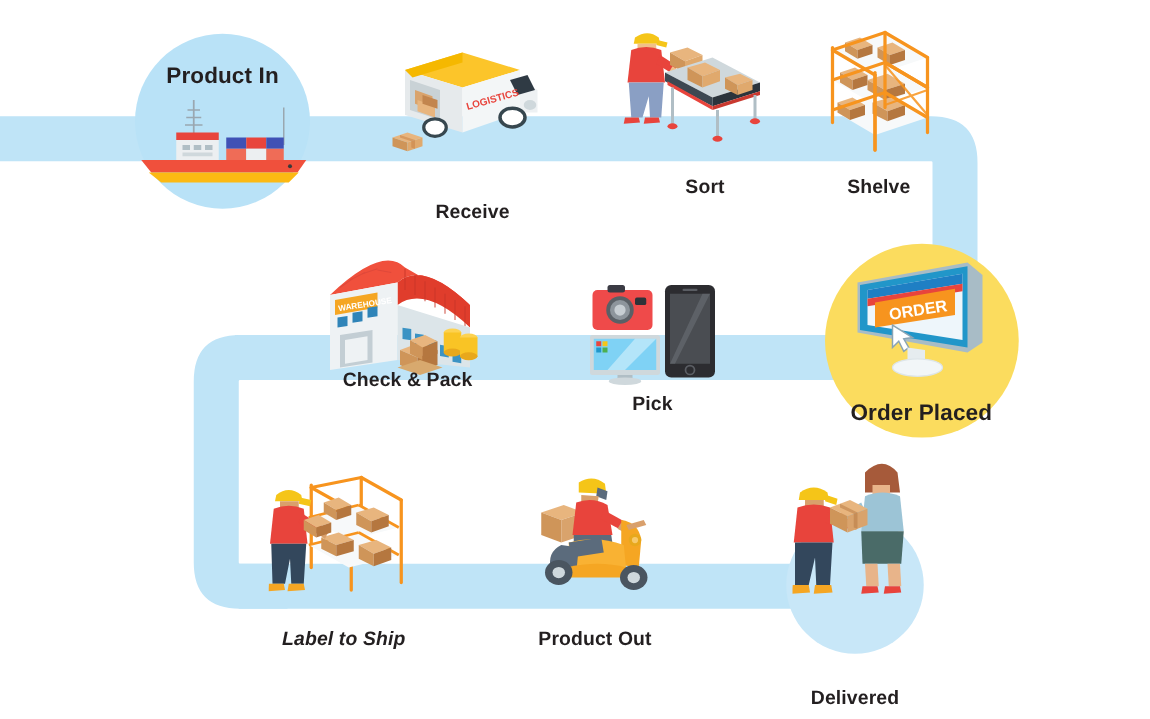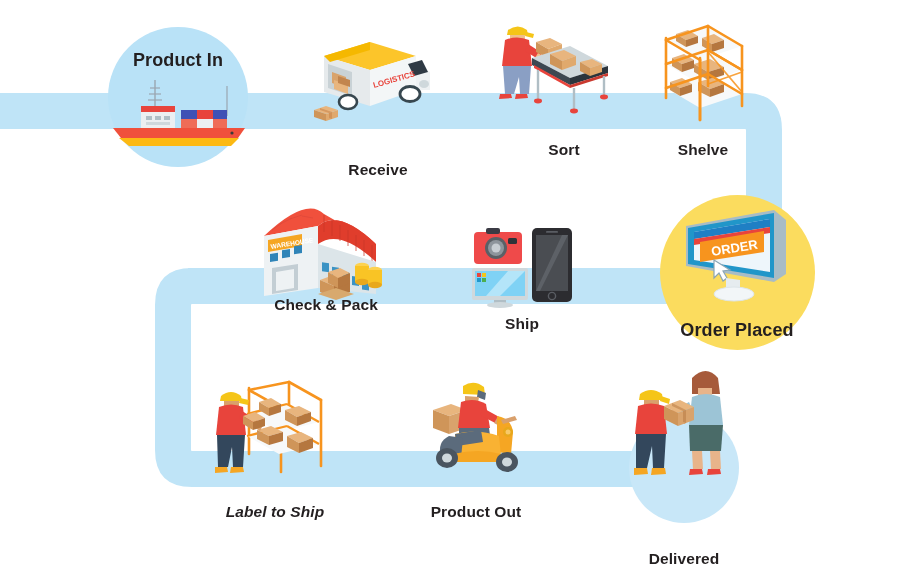--- a/index.html
+++ b/index.html
@@ -468,19 +468,19 @@
       <path d="M 44,47 L 60,41 L 60,54 L 44,60 Z" fill="#d9a36c"></path>
       <path d="M 38,37 L 52,44 L 52,57 L 49,56 L 49,45 L 38,40 Z" fill="#b5773f" opacity="0.5"></path>
     </svg>
   </div>
 
   <div class="stage-label inside" style="left:178px; top:50px;">Product In</div>
   <div class="stage-label" style="left:378px; top:141px;margin-top:20px;">Receive</div>
   <div class="stage-label" style="left:564px; top:141px;">Sort</div>
   <div class="stage-label" style="left:703px; top:141px;">Shelve</div>
   <div class="stage-label inside" style="left:737px; top:320px;">Order Placed</div>
-  <div class="stage-label" style="left:522px; top:315px;">Ship</div>
+  <div class="stage-label" style="left:522px; top:315px;">Pick</div>
   <div class="stage-label" style="left:326px; top:296px;">Check &amp; Pack</div>
   <div class="stage-label" style="left:275px; top:503px;font-style:italic;">Label to Ship</div>
   <div class="stage-label" style="left:476px; top:503px;">Product Out</div>
   <div class="stage-label" style="left:684px; top:522px;margin-top:28px;">Delivered</div>
 
 </div>
 
 </body></html>

